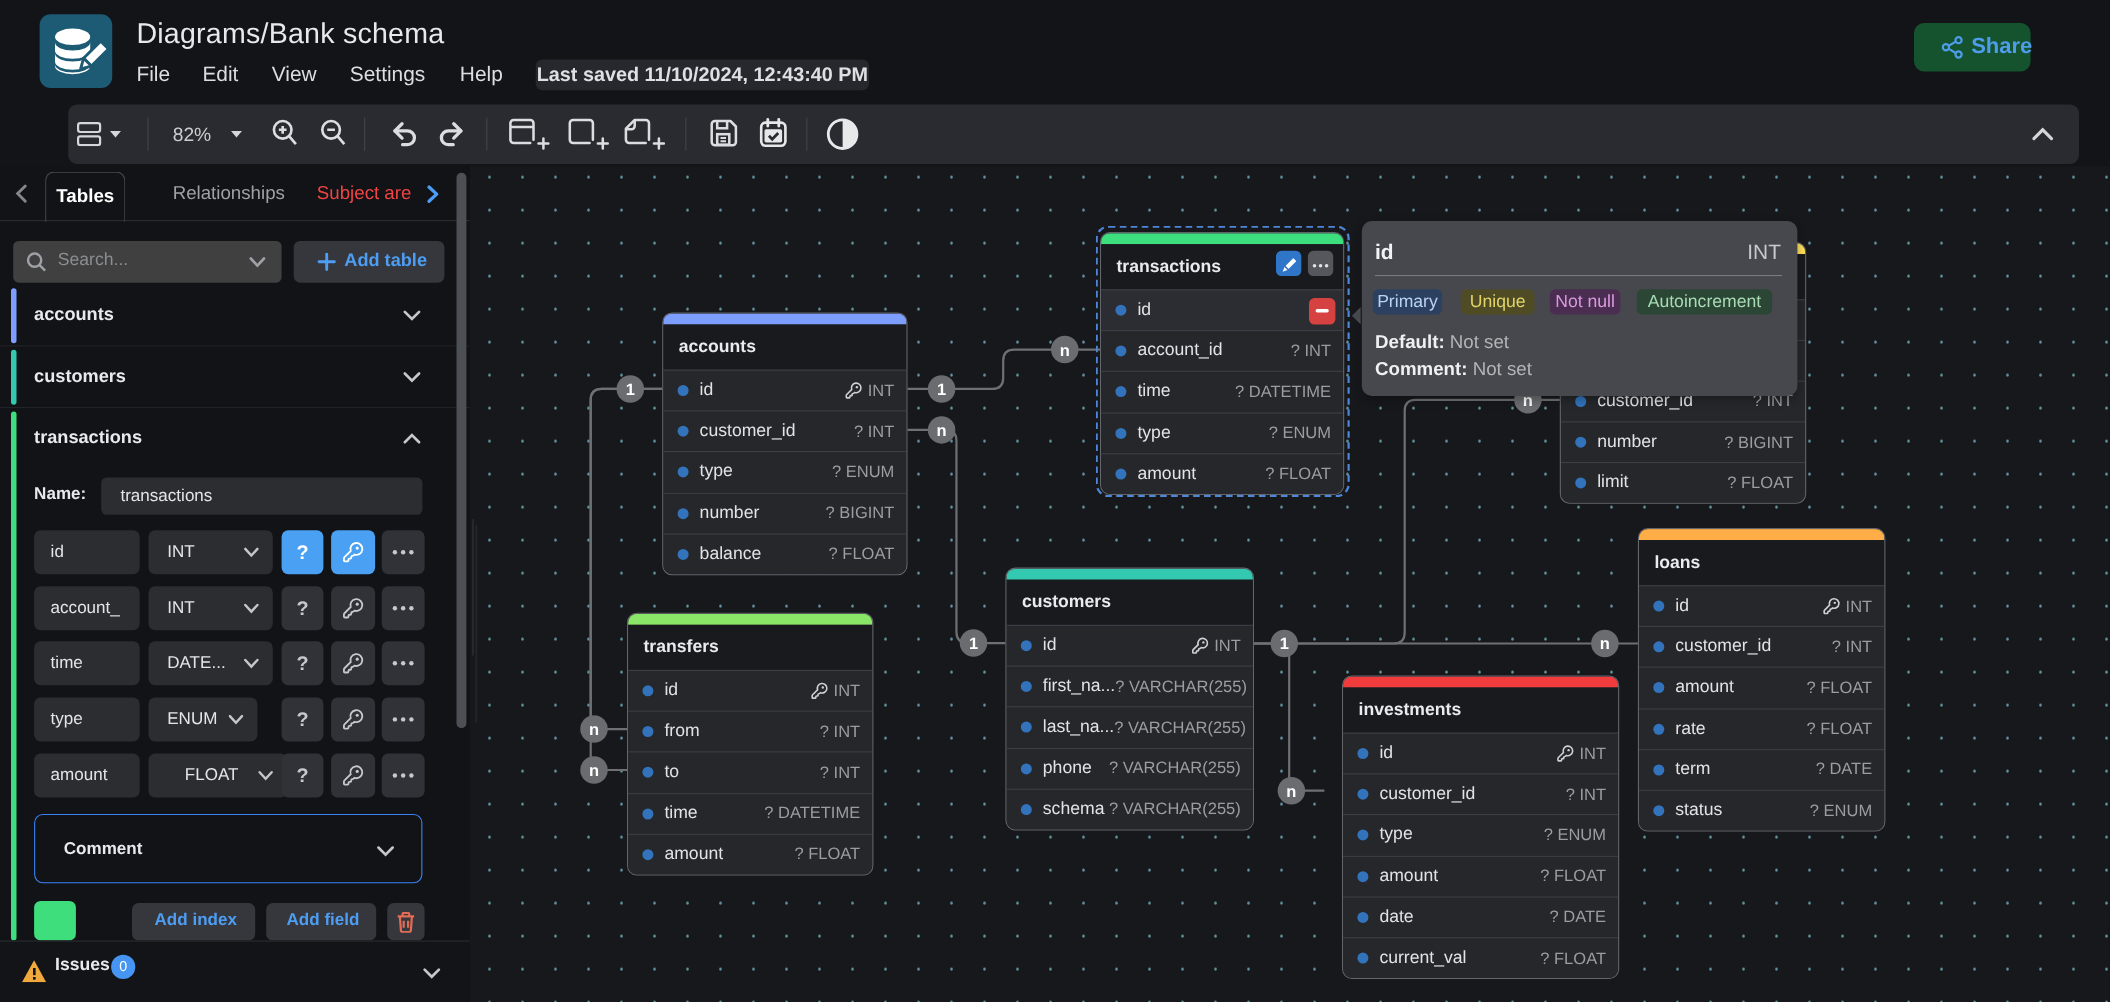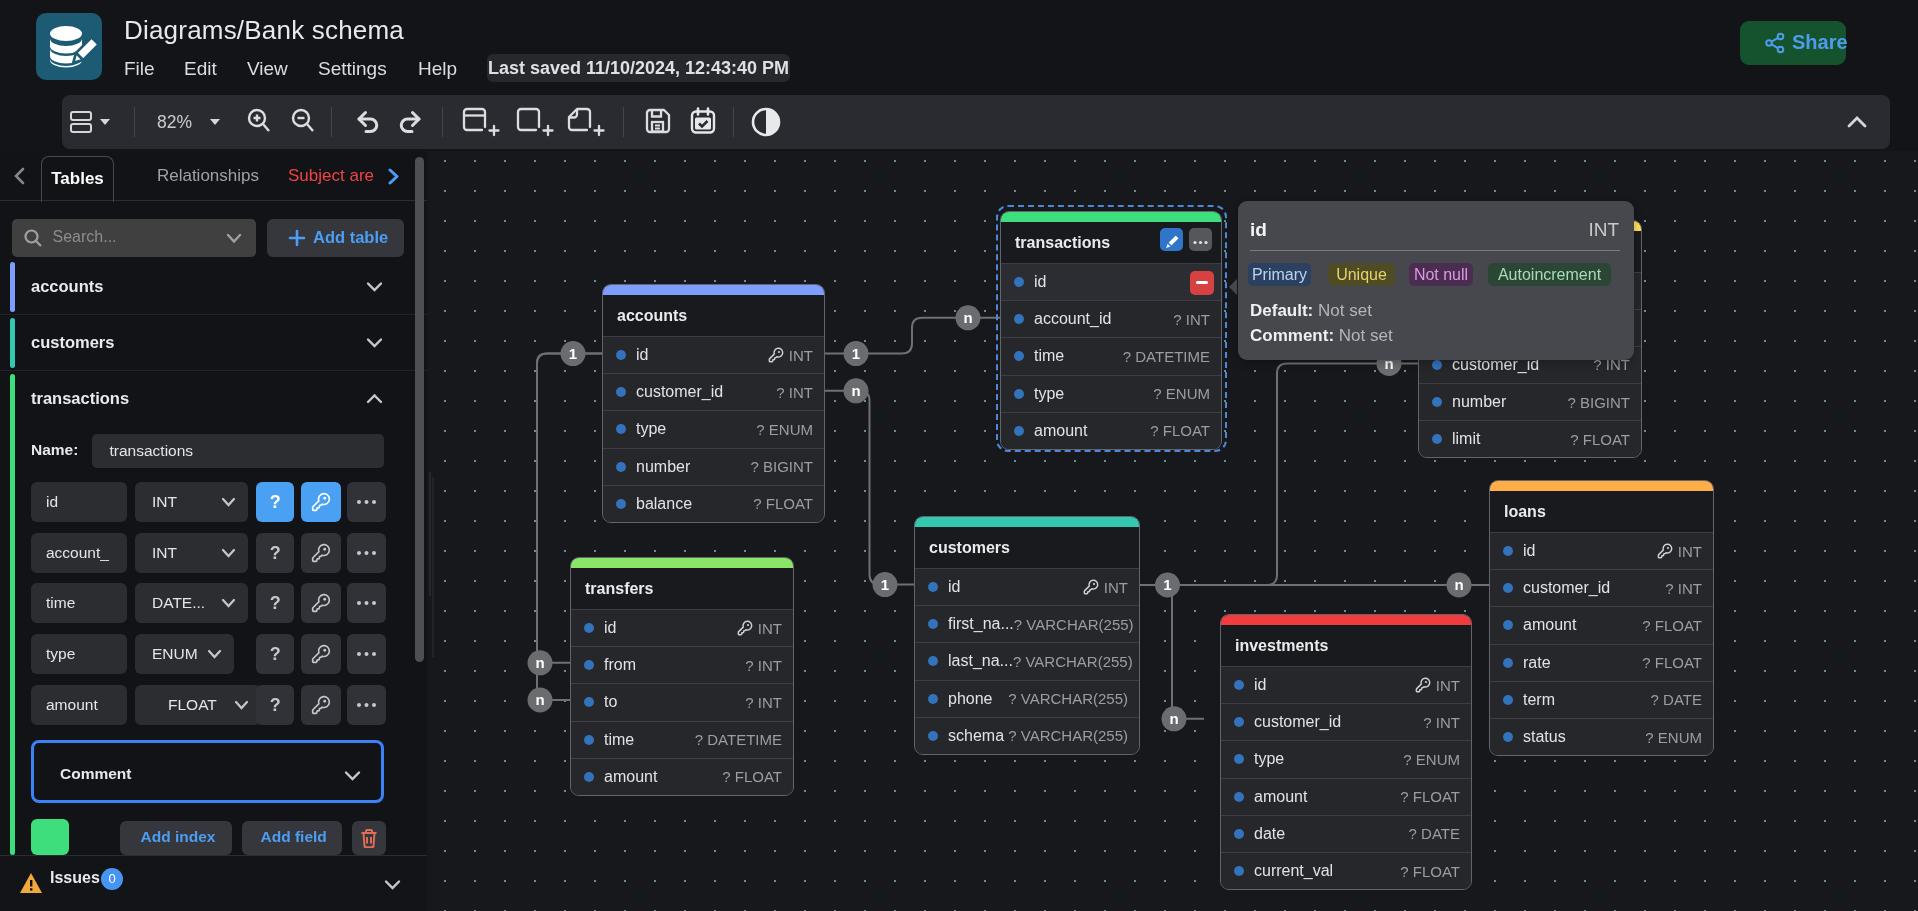--- a/index.html
+++ b/index.html
@@ -600,21 +600,21 @@
         <path d="M2.586 17.414A2 2 0 0 0 2 18.828V21a1 1 0 0 0 1 1h3a1 1 0 0 0 1-1v-1a1 1 0 0 1 1-1h1a1 1 0 0 0 1-1v-1a1 1 0 0 1 1-1h.172a2 2 0 0 0 1.414-.586l.814-.814a6.5 6.5 0 1 0-4-4z"></path>
         <circle cx="16.5" cy="7.5" r="1.7" fill="#c7c8cb" stroke="none"></circle>
       </svg>
     </div>
     <div style="position:absolute;left:346.6px;top:533.8px;width:39.4px;height:40px;background:#313237;border-radius:6px"><svg width="39" height="40" viewBox="0 0 39 40" fill="#c7c8cb">
         <circle cx="12" cy="20" r="2"></circle>
         <circle cx="19.5" cy="20" r="2"></circle>
         <circle cx="27" cy="20" r="2"></circle>
       </svg></div>
 
-  <div style="position:absolute;left:31px;top:588.5px;width:353px;height:63.5px;border:3px solid #3b82f6;border-radius:8px">
+  <div style="position:absolute;left:31px;top:588.5px;width:353px;height:63.5px;border:1px solid #3b82f6;border-radius:8px">
     <span style="position:absolute;left:26px;top:22px;font-size:15.5px;font-weight:bold;color:#e8e9eb">Comment</span>
     <svg class="chev" style="left:310px;top:27px" width="17" height="12" viewBox="0 0 17 12" fill="none" stroke="#c6c7ca" stroke-width="2.4" stroke-linecap="round">
         <path d="M2 2.5 L8.5 9 L15 2.5"></path>
       </svg>
   </div>
 
   <div style="position:absolute;left:31px;top:668px;width:38px;height:36px;border-radius:6px;background:#3ede7c"></div>
   <div class="btn" style="left:119.5px;top:670px;width:112px;height:34px">
       <span class="btxt" style="position:absolute;left:21px;top:7px">Add index</span>
     </div>

